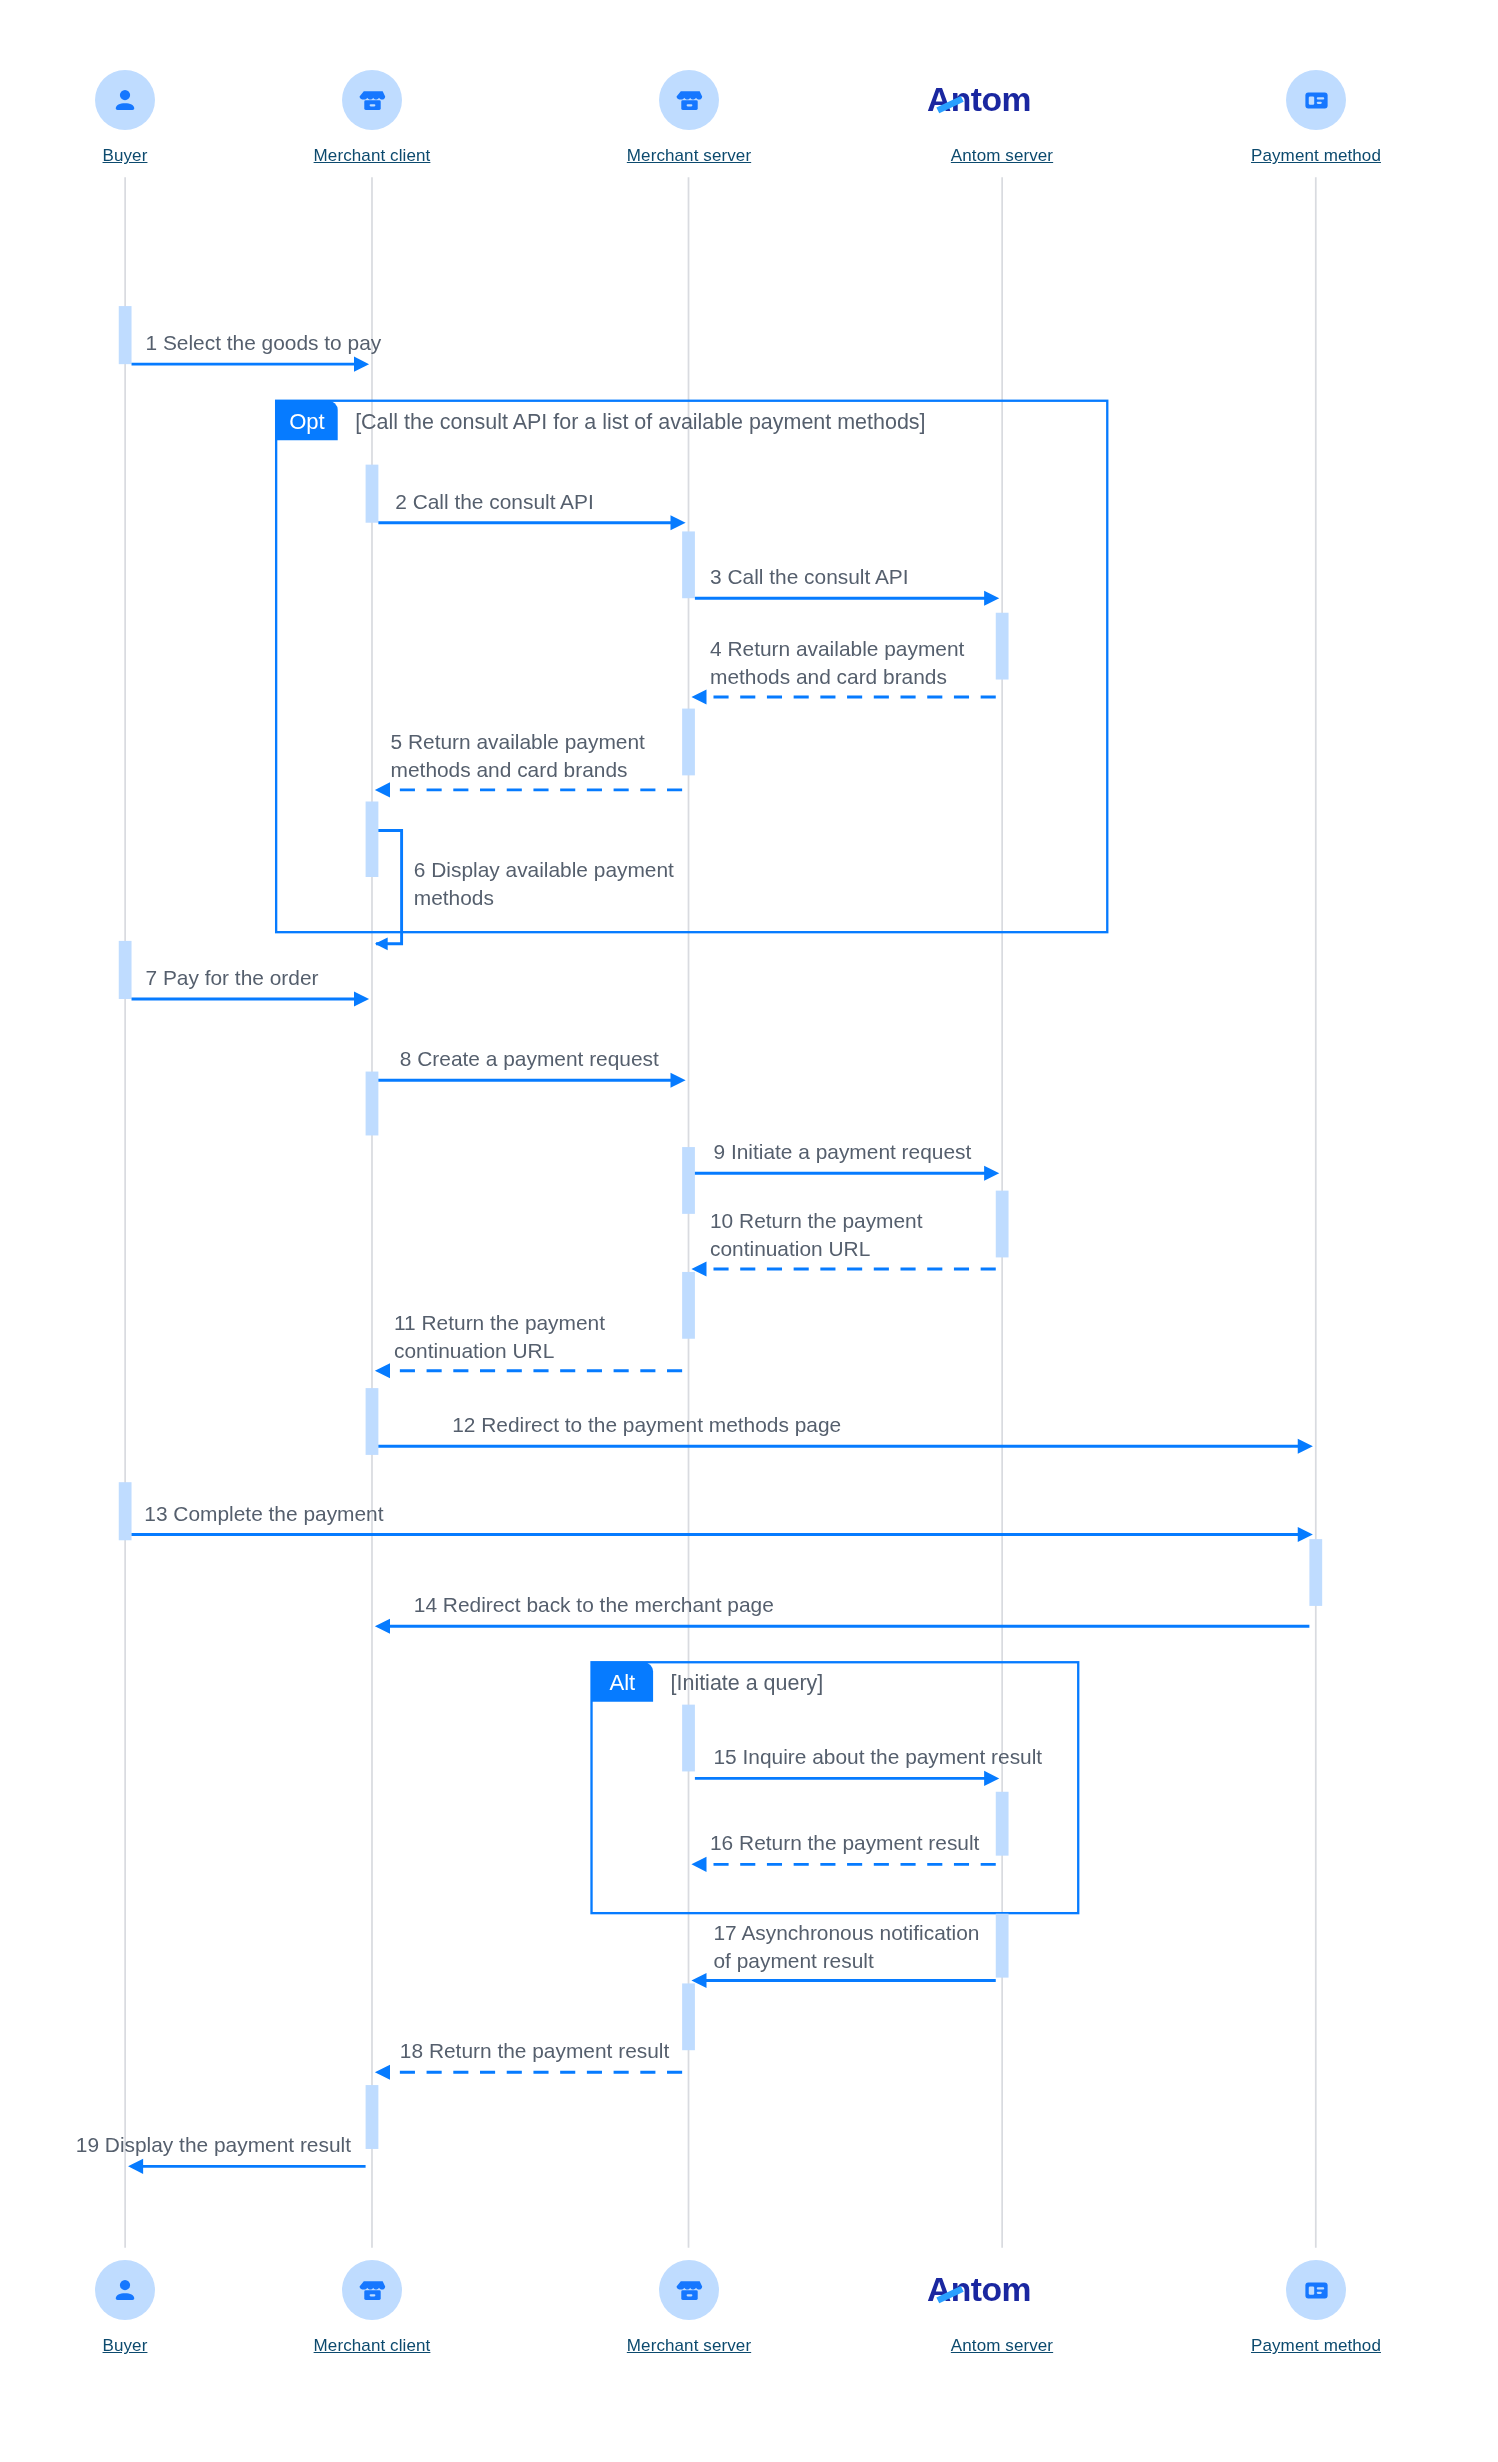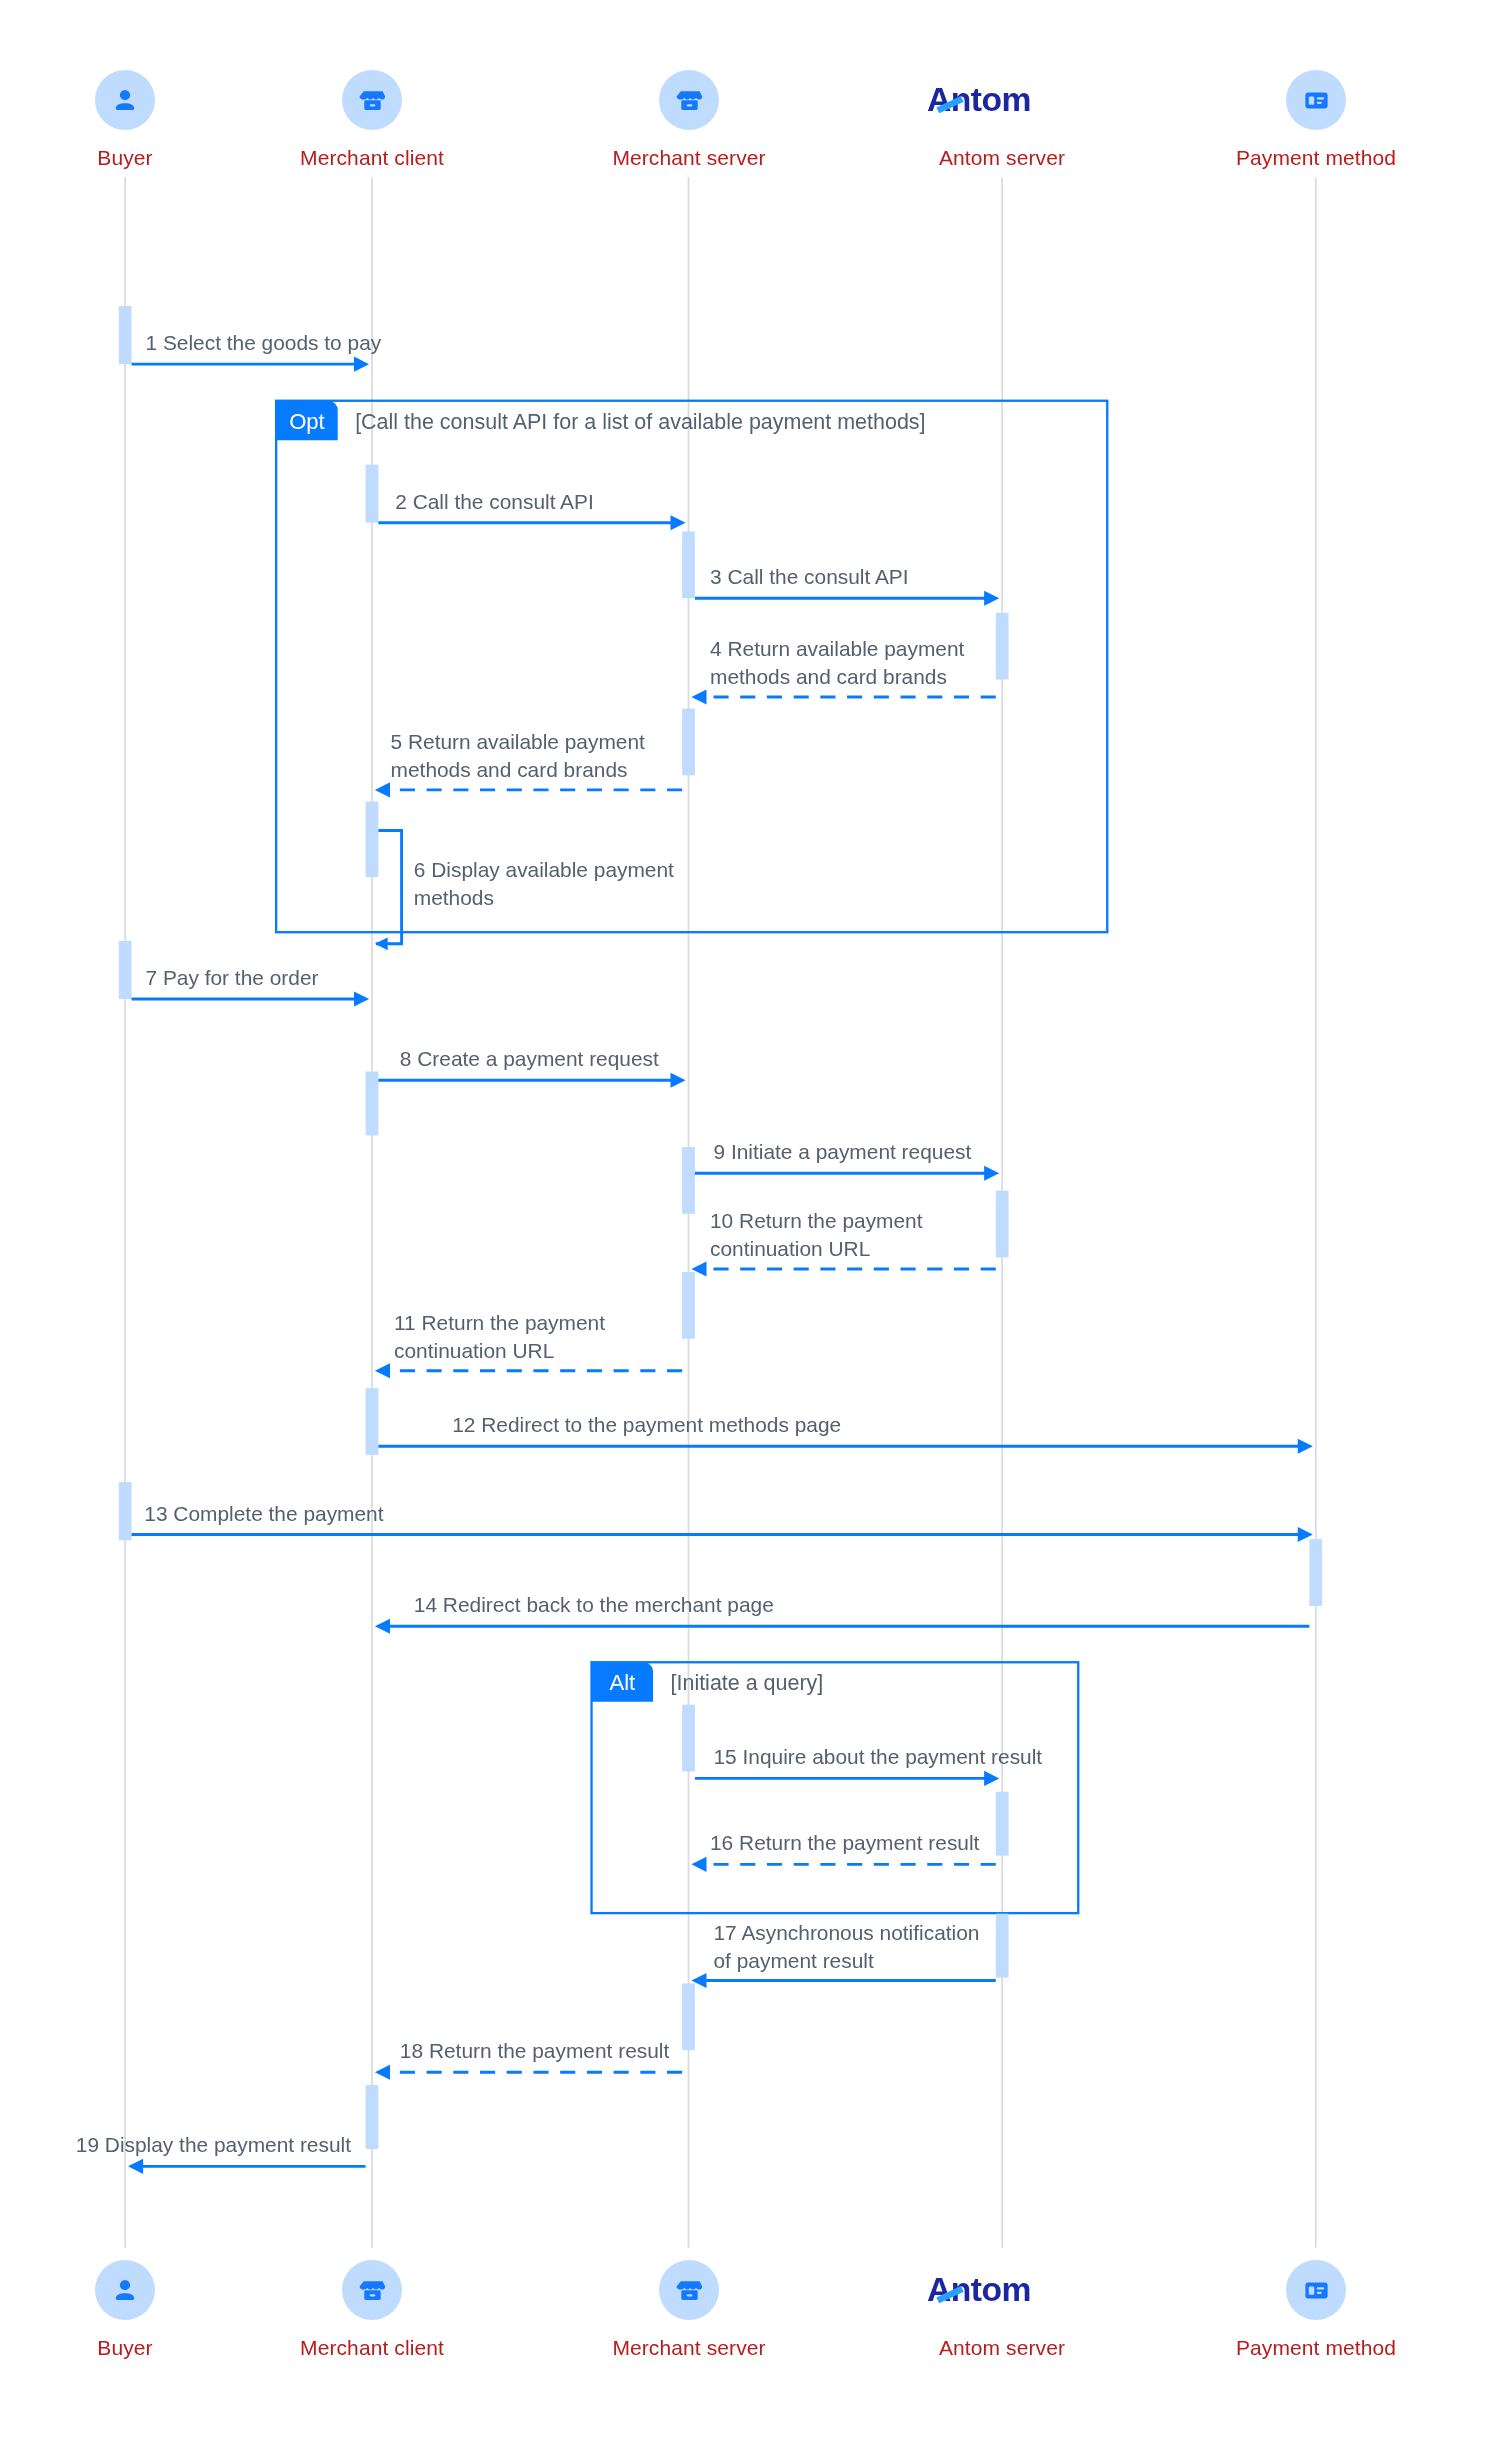--- a/index.html
+++ b/index.html
@@ -43,24 +43,25 @@
     align-items: center;
     justify-content: center;
   }
   .actor-icon-wrap.no-bg {
     background: transparent;
     width: 174px;
     border-radius: 0;
   }
   .actor-label {
     margin-top: 16.3px;
-    font-size: 21px;
-    color: #b91c1c;
+    font-size: 17px;
+    color: #0c4a6e;
     white-space: nowrap;
     letter-spacing: 0.1px;
+    text-decoration: underline;
   }
 
   
   .antom-logo {
     display: block;
   }
 
   
   #seq-svg {
     position: absolute;

